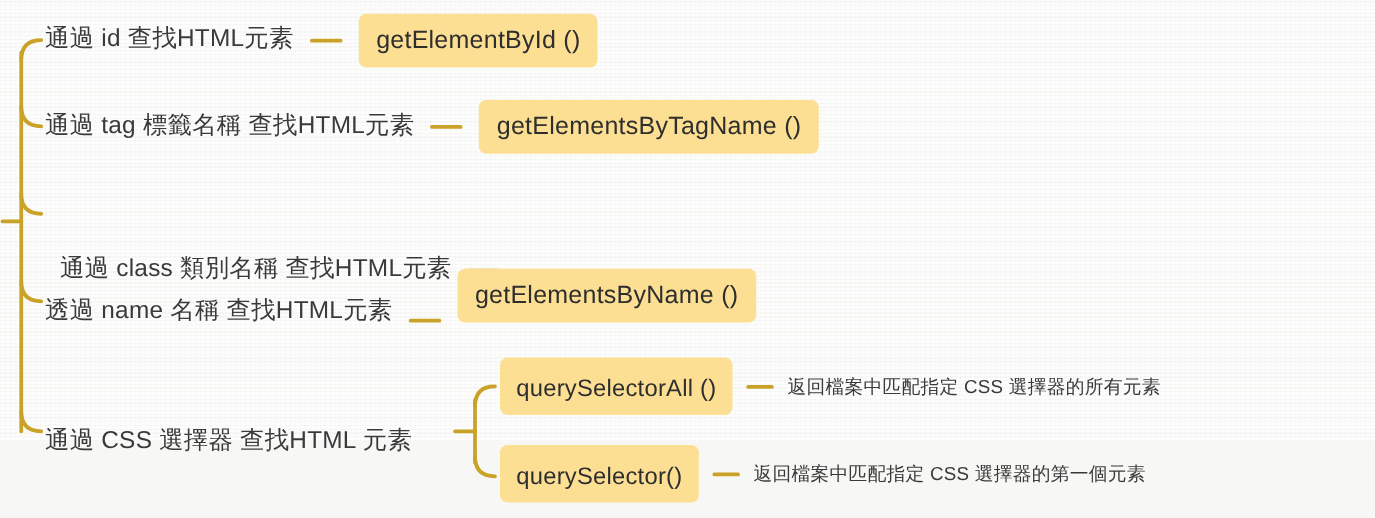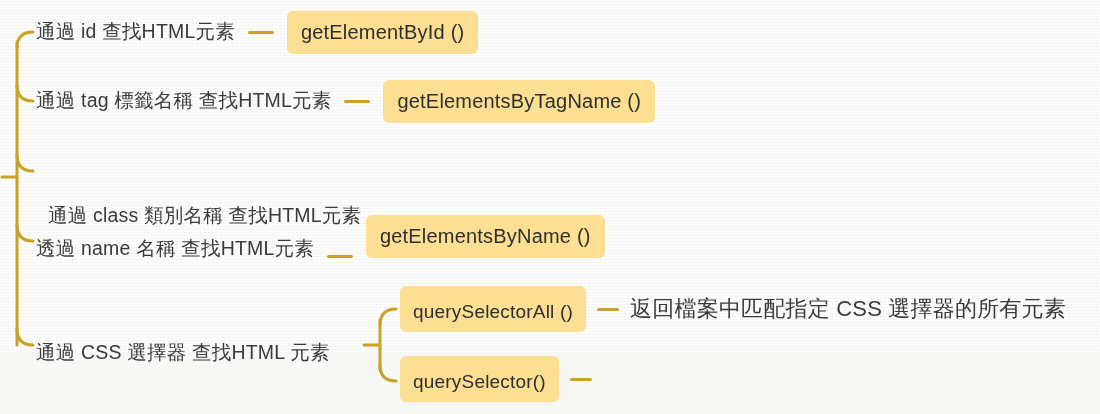--- a/index.html
+++ b/index.html
@@ -53,21 +53,21 @@
 
   .node-label {
     color: #3a3a3a;
     font-size: 19.5px;
     line-height: 1;
     letter-spacing: 0.2px;
   }
 
   .node-desc {
     color: #3a3a3a;
-    font-size: 22px;
+    font-size: 15px;
     line-height: 1;
     letter-spacing: 0.2px;
   }
 
   .dash {
     display: inline-block;
     width: 26px;
     height: 3px;
     background: #c9a227;
     border-radius: 2px;
@@ -163,15 +163,16 @@
 
   <div class="branch-row" id="row-qsa">
     <span class="badge sub">querySelectorAll ()</span>
     <span class="dash short"></span>
     <span class="node-desc">返回檔案中匹配指定 CSS 選擇器的所有元素</span>
   </div>
 
   <div class="branch-row" id="row-qs">
     <span class="badge sub">querySelector()</span>
     <span class="dash short"></span>
+    <span class="node-desc">返回檔案中匹配指定 CSS 選擇器的第一個元素</span>
   </div>
 
 </div>
 
 </body></html>

